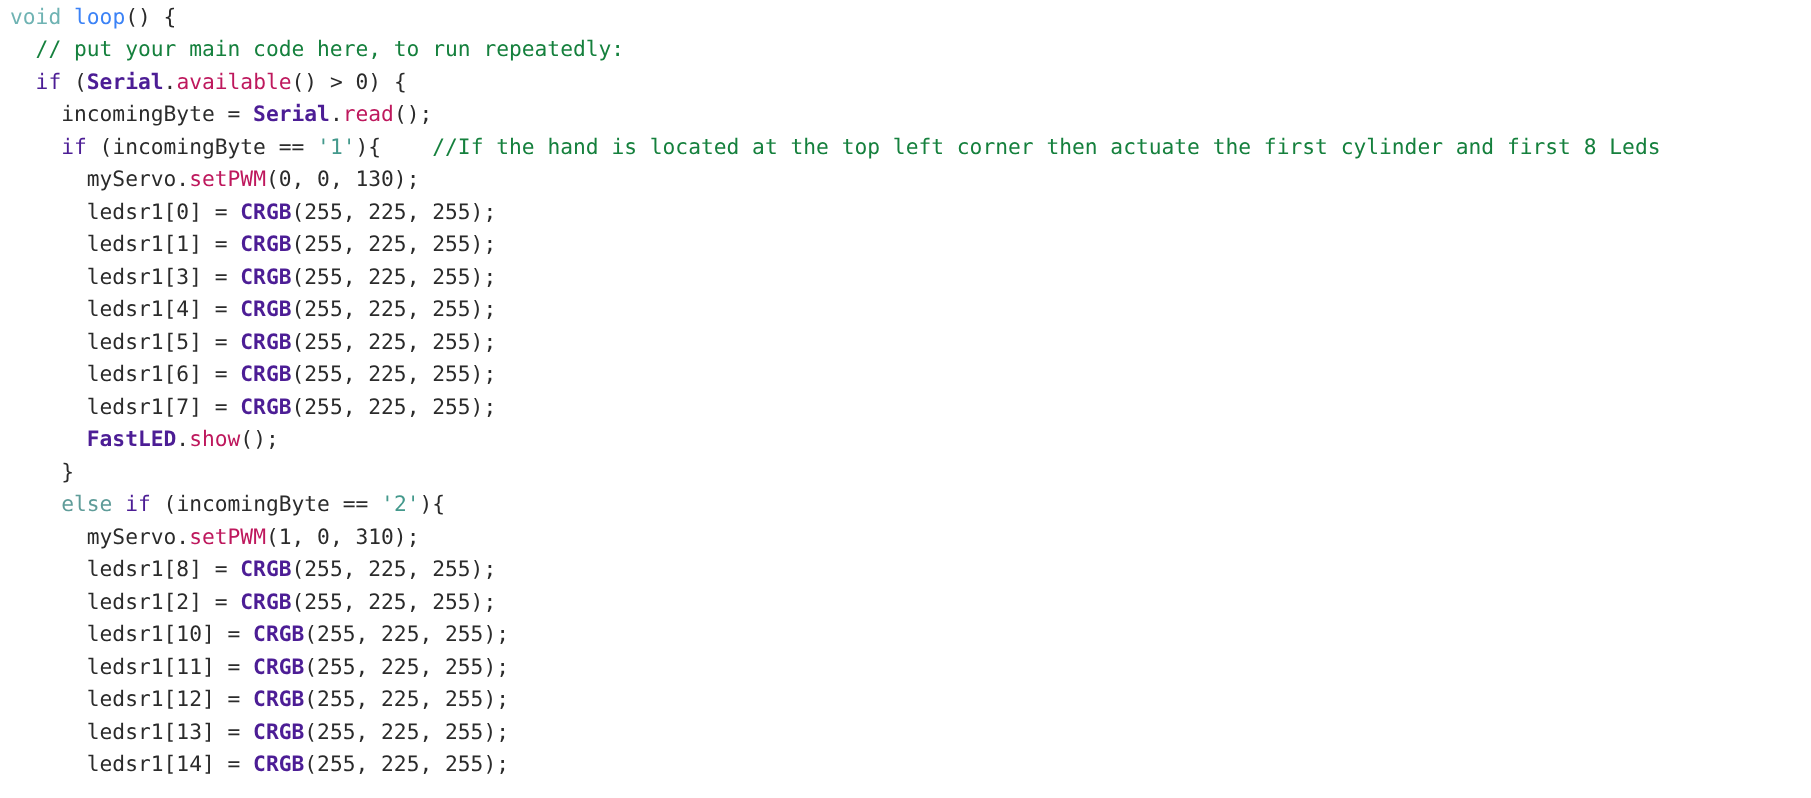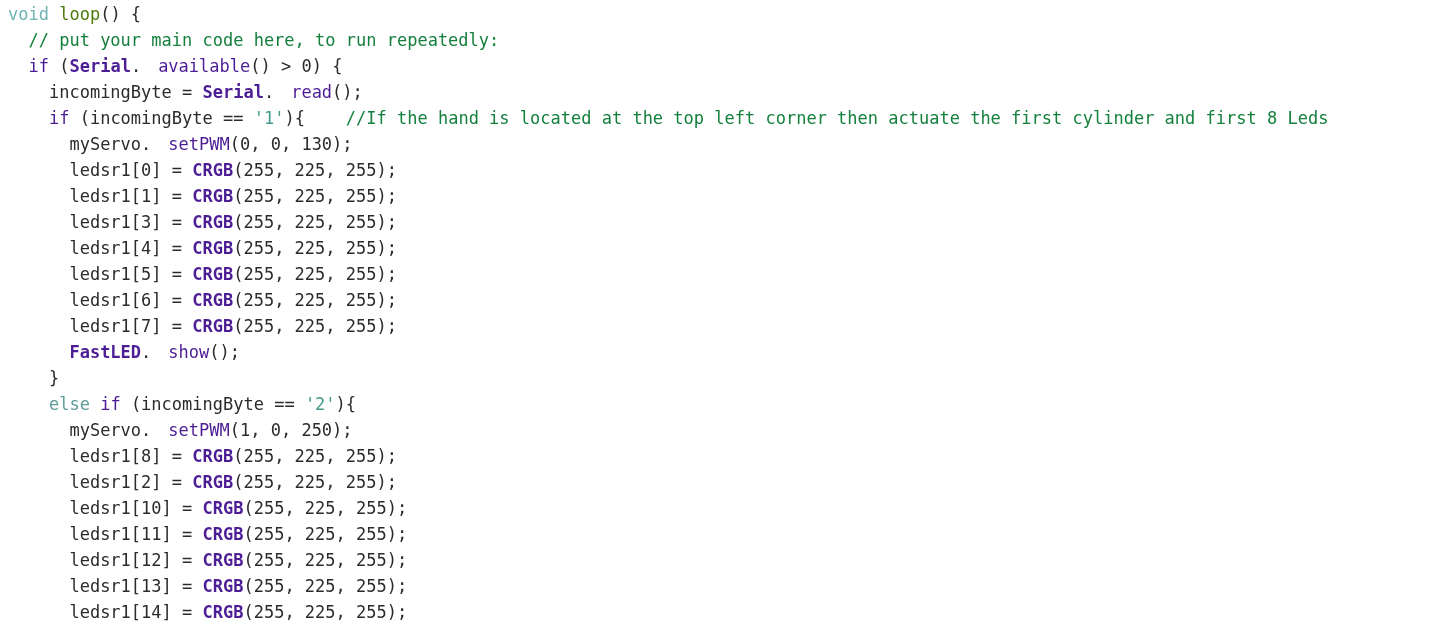--- a/index.html
+++ b/index.html
@@ -41,26 +41,26 @@
     font-size: 17px;
     white-space: pre;
     padding-left: 8px;
     box-sizing: border-box;
     letter-spacing: 0px;
   }
 
   
   .tok-plain    { color: #2b2b2b; }
   .tok-type     { color: #6fb3b3; }
-  .tok-funcname { color: #4d7c0f; margin-top: 16px; }
+  .tok-funcname { color: #3b82f6; margin-top: 16px; }
   .tok-comment  { color: #15803d; }
   .tok-kw       { color: #4c1d95; }
   .tok-kw2      { color: #5f9c99; }
   .tok-lib      { color: #4c1d95; font-weight: bold; }
-  .tok-method   { color: #4c1d95; margin-left: 17px; }
+  .tok-method   { color: #be185d; }
   .tok-string   { color: #44998c; }
 </style>
 </head>
 <body>
 
 <div id="editor">
   <div id="code-area">
       <div class="code-line"><span class="tok-type">void</span><span class="tok-plain"> </span><span class="tok-funcname">loop</span><span class="tok-plain">() {</span></div>
       <div class="code-line"><span class="tok-plain">  </span><span class="tok-comment">// put your main code here, to run repeatedly:</span></div>
       <div class="code-line"><span class="tok-plain">  </span><span class="tok-kw">if</span><span class="tok-plain"> (</span><span class="tok-lib">Serial</span><span class="tok-plain">.</span><span class="tok-method">available</span><span class="tok-plain">() &gt; 0) {</span></div>
@@ -70,21 +70,21 @@
       <div class="code-line"><span class="tok-plain">      </span><span class="tok-plain">ledsr1[0] = </span><span class="tok-lib">CRGB</span><span class="tok-plain">(255, 225, 255);</span></div>
       <div class="code-line"><span class="tok-plain">      </span><span class="tok-plain">ledsr1[1] = </span><span class="tok-lib">CRGB</span><span class="tok-plain">(255, 225, 255);</span></div>
       <div class="code-line"><span class="tok-plain">      </span><span class="tok-plain">ledsr1[3] = </span><span class="tok-lib">CRGB</span><span class="tok-plain">(255, 225, 255);</span></div>
       <div class="code-line"><span class="tok-plain">      </span><span class="tok-plain">ledsr1[4] = </span><span class="tok-lib">CRGB</span><span class="tok-plain">(255, 225, 255);</span></div>
       <div class="code-line"><span class="tok-plain">      </span><span class="tok-plain">ledsr1[5] = </span><span class="tok-lib">CRGB</span><span class="tok-plain">(255, 225, 255);</span></div>
       <div class="code-line"><span class="tok-plain">      </span><span class="tok-plain">ledsr1[6] = </span><span class="tok-lib">CRGB</span><span class="tok-plain">(255, 225, 255);</span></div>
       <div class="code-line"><span class="tok-plain">      </span><span class="tok-plain">ledsr1[7] = </span><span class="tok-lib">CRGB</span><span class="tok-plain">(255, 225, 255);</span></div>
       <div class="code-line"><span class="tok-plain">      </span><span class="tok-lib">FastLED</span><span class="tok-plain">.</span><span class="tok-method">show</span><span class="tok-plain">();</span></div>
       <div class="code-line"><span class="tok-plain">    </span><span class="tok-plain">}</span></div>
       <div class="code-line"><span class="tok-plain">    </span><span class="tok-kw2">else</span><span class="tok-plain"> </span><span class="tok-kw">if</span><span class="tok-plain"> (incomingByte == </span><span class="tok-string">'2'</span><span class="tok-plain">){</span></div>
-      <div class="code-line"><span class="tok-plain">      </span><span class="tok-plain">myServo</span><span class="tok-plain">.</span><span class="tok-method">setPWM</span><span class="tok-plain">(1, 0, 250);</span></div>
+      <div class="code-line"><span class="tok-plain">      </span><span class="tok-plain">myServo</span><span class="tok-plain">.</span><span class="tok-method">setPWM</span><span class="tok-plain">(1, 0, 310);</span></div>
       <div class="code-line"><span class="tok-plain">      </span><span class="tok-plain">ledsr1[8] = </span><span class="tok-lib">CRGB</span><span class="tok-plain">(255, 225, 255);</span></div>
       <div class="code-line"><span class="tok-plain">      </span><span class="tok-plain">ledsr1[2] = </span><span class="tok-lib">CRGB</span><span class="tok-plain">(255, 225, 255);</span></div>
       <div class="code-line"><span class="tok-plain">      </span><span class="tok-plain">ledsr1[10] = </span><span class="tok-lib">CRGB</span><span class="tok-plain">(255, 225, 255);</span></div>
       <div class="code-line"><span class="tok-plain">      </span><span class="tok-plain">ledsr1[11] = </span><span class="tok-lib">CRGB</span><span class="tok-plain">(255, 225, 255);</span></div>
       <div class="code-line"><span class="tok-plain">      </span><span class="tok-plain">ledsr1[12] = </span><span class="tok-lib">CRGB</span><span class="tok-plain">(255, 225, 255);</span></div>
       <div class="code-line"><span class="tok-plain">      </span><span class="tok-plain">ledsr1[13] = </span><span class="tok-lib">CRGB</span><span class="tok-plain">(255, 225, 255);</span></div>
       <div class="code-line"><span class="tok-plain">      </span><span class="tok-plain">ledsr1[14] = </span><span class="tok-lib">CRGB</span><span class="tok-plain">(255, 225, 255);</span></div>
     </div>
 </div>
 

